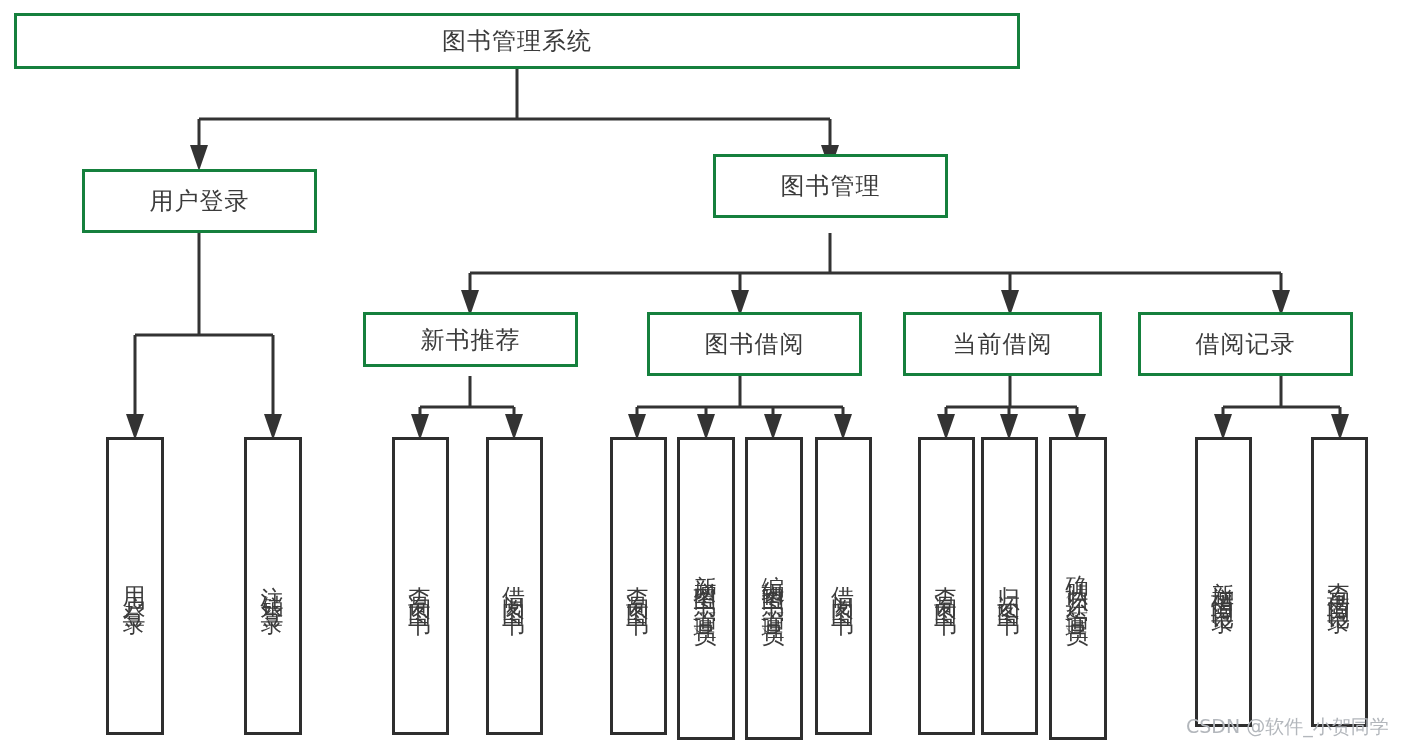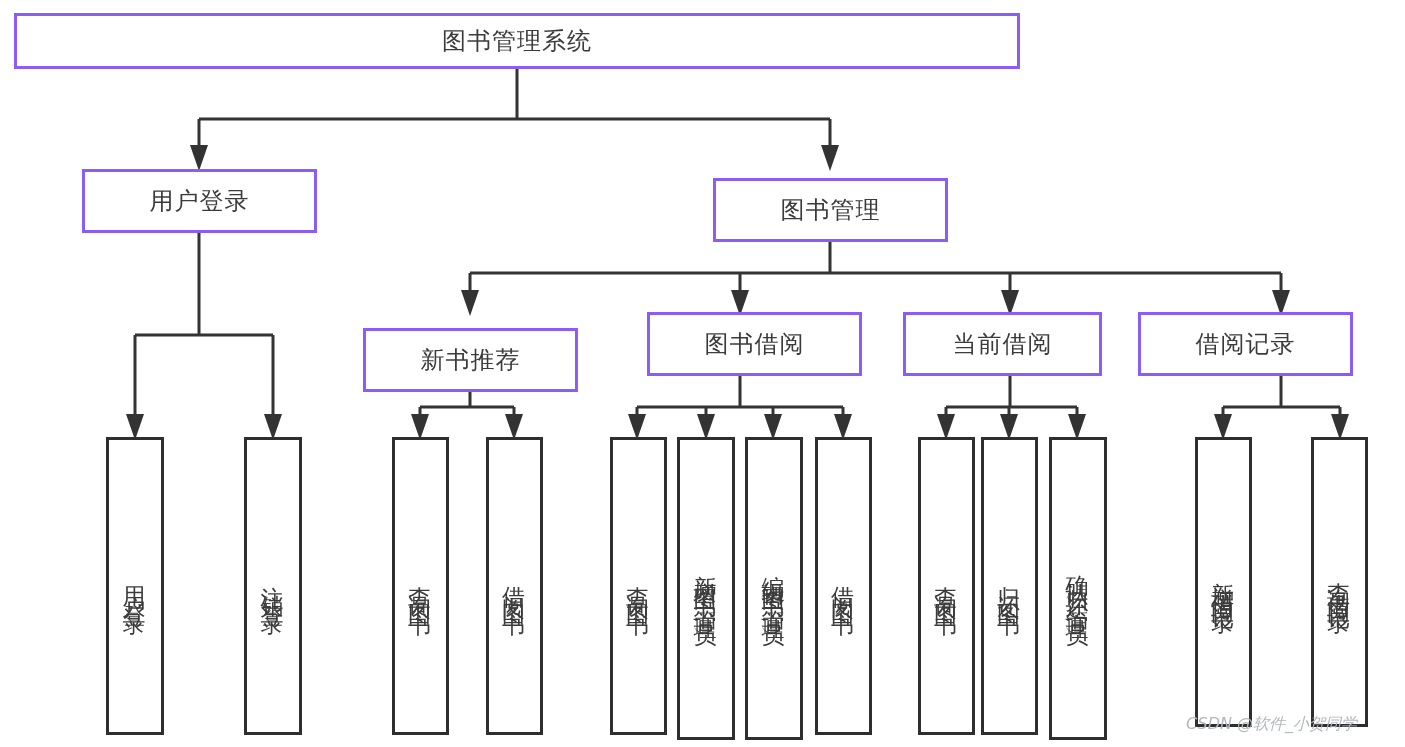--- a/index.html
+++ b/index.html
@@ -27,21 +27,21 @@
     stroke: #333333;
     stroke-width: 3;
   }
   .ah {
     fill: #333333;
     stroke: none;
   }
   .hbox {
     position: absolute;
     box-sizing: border-box;
-    border: 3px solid #8b5cf6;
+    border: 3px solid #15803d;
     background: #ffffff;
     display: flex;
     align-items: center;
     justify-content: center;
     z-index: 2;
   }
   .hlabel {
     font-size: 24px;
     color: #3b3b3b;
     letter-spacing: 1px;
@@ -64,25 +64,24 @@
     color: #3b3b3b;
     white-space: nowrap;
   }
   .sp4 { letter-spacing: 9px; }
   .sp6 { letter-spacing: 6px; }
   .sp9 { letter-spacing: 7px; }
   .watermark {
     position: absolute;
     left: 1186px;
     top: 714px;
-    font-size: 16px;
+    font-size: 19px;
     color: #b3b7bc;
     white-space: nowrap;
     z-index: 3;
-    font-style: italic;
   }
 </style>
 </head>
 <body>
 
 <div class="canvas">
 
   <svg class="wires" viewBox="0 0 1405 747">
 
     <g>
@@ -133,25 +132,25 @@
     </g>
   </svg>
 
   <div class="hbox" style="left:14px;top:13px;width:1006px;height:56px">
     <span class="hlabel">图书管理系统</span>
   </div>
 
   <div class="hbox" style="left:82px;top:169px;width:235px;height:64px">
     <span class="hlabel">用户登录</span>
   </div>
-  <div class="hbox" style="left:713px;top:178px;width:235px;height:64px">
+  <div class="hbox" style="left:713px;top:154px;width:235px;height:64px">
     <span class="hlabel">图书管理</span>
   </div>
 
-  <div class="hbox" style="left:363px;top:328px;width:215px;height:64px">
+  <div class="hbox" style="left:363px;top:312px;width:215px;height:55px">
     <span class="hlabel">新书推荐</span>
   </div>
   <div class="hbox" style="left:647px;top:312px;width:215px;height:64px">
     <span class="hlabel">图书借阅</span>
   </div>
   <div class="hbox" style="left:903px;top:312px;width:199px;height:64px">
     <span class="hlabel">当前借阅</span>
   </div>
   <div class="hbox" style="left:1138px;top:312px;width:215px;height:64px">
     <span class="hlabel">借阅记录</span>

